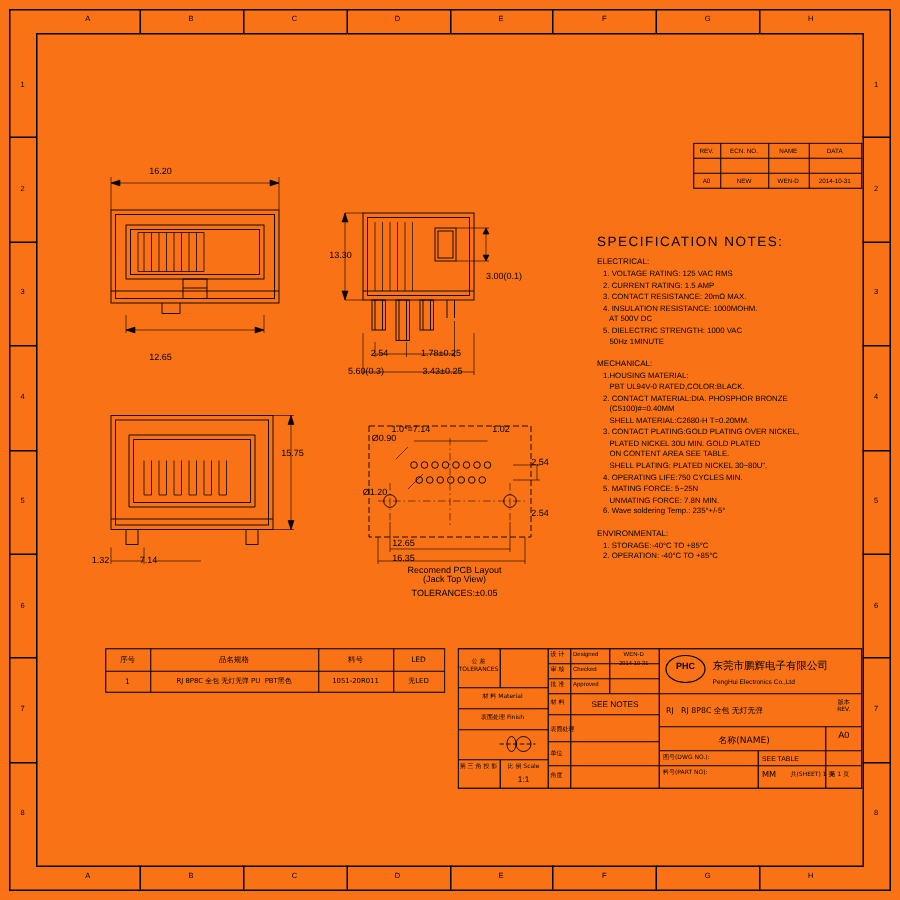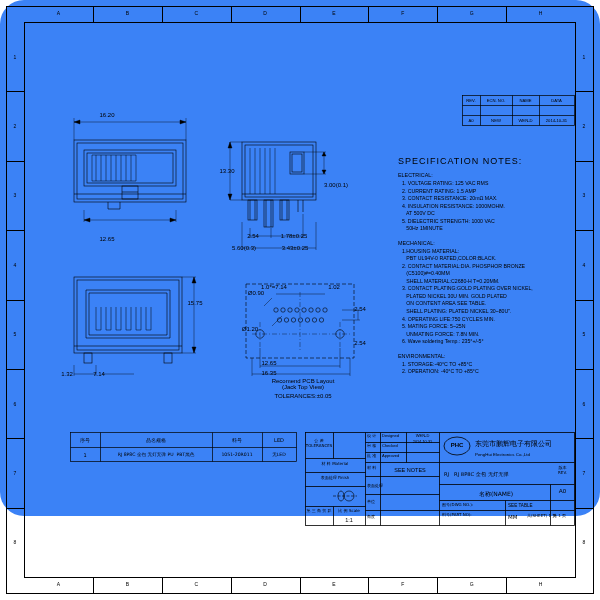--- a/index.html
+++ b/index.html
@@ -1,17 +1,17 @@
 <!DOCTYPE html>
 <html><head>
 <meta charset="utf-8">
 <style>
   html,body{margin:0;padding:0;background:#ffffff;}
   body{width:600px;height:600px;overflow:hidden;font-family:"Liberation Sans",sans-serif;color:#000;}
-  #sheet{position:relative;width:600px;height:516px;background:#3b82f6;border-radius:24px;}
+  #sheet{position:relative;width:600px;height:600px;background:#f97316;}
   .abs{position:absolute;}
   .ln{position:absolute;background:#000;}
   .h1{height:1px;}
   .v1{width:1px;}
   .zlabel{position:absolute;font-size:6px;text-align:center;line-height:1;color:#000;}
   .ttl{position:absolute;font-size:9px;letter-spacing:1px;color:#000;}
   .tiny{position:absolute;font-size:4.2px;line-height:1.2;color:#000;white-space:pre;}
   .cn{font-family:"DejaVu Sans",sans-serif;}
   .ctr{text-align:center;}
   svg{display:block;}

